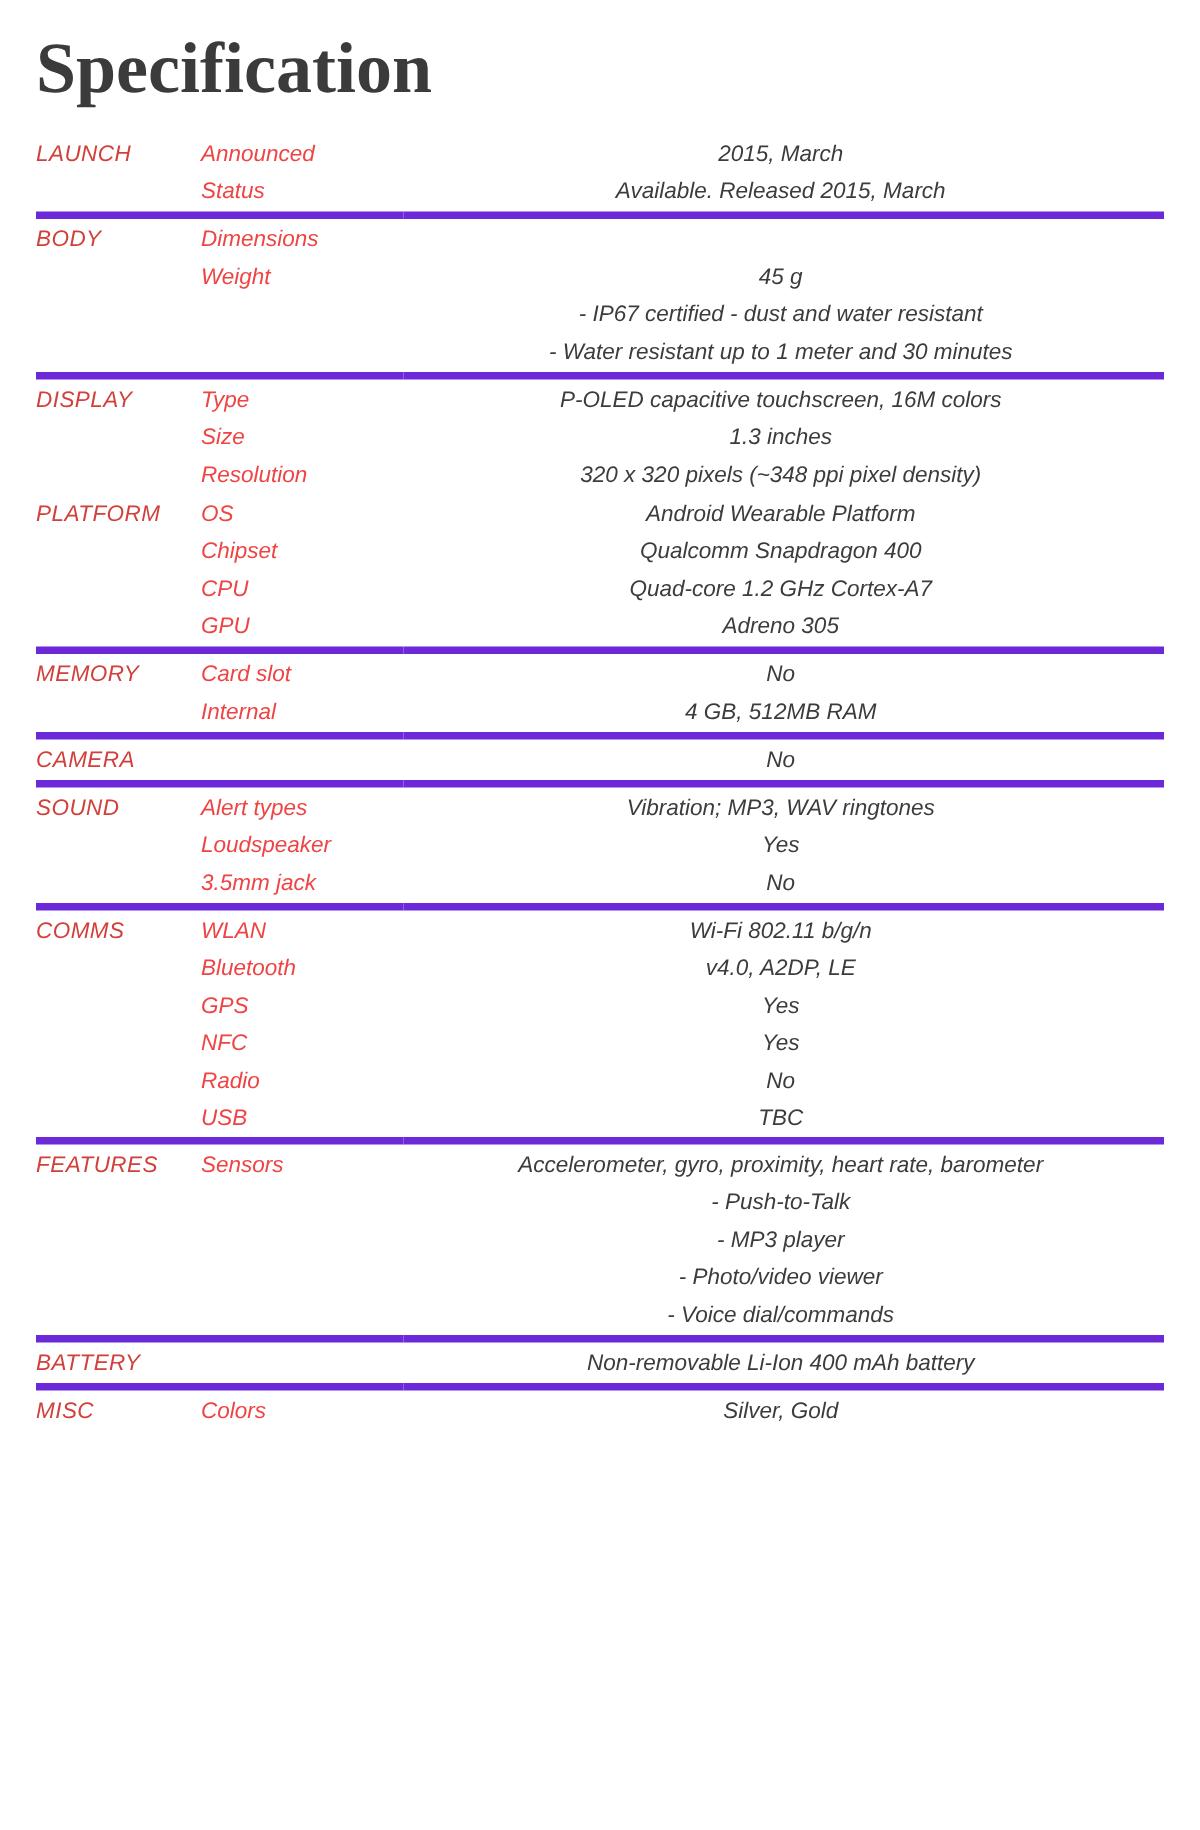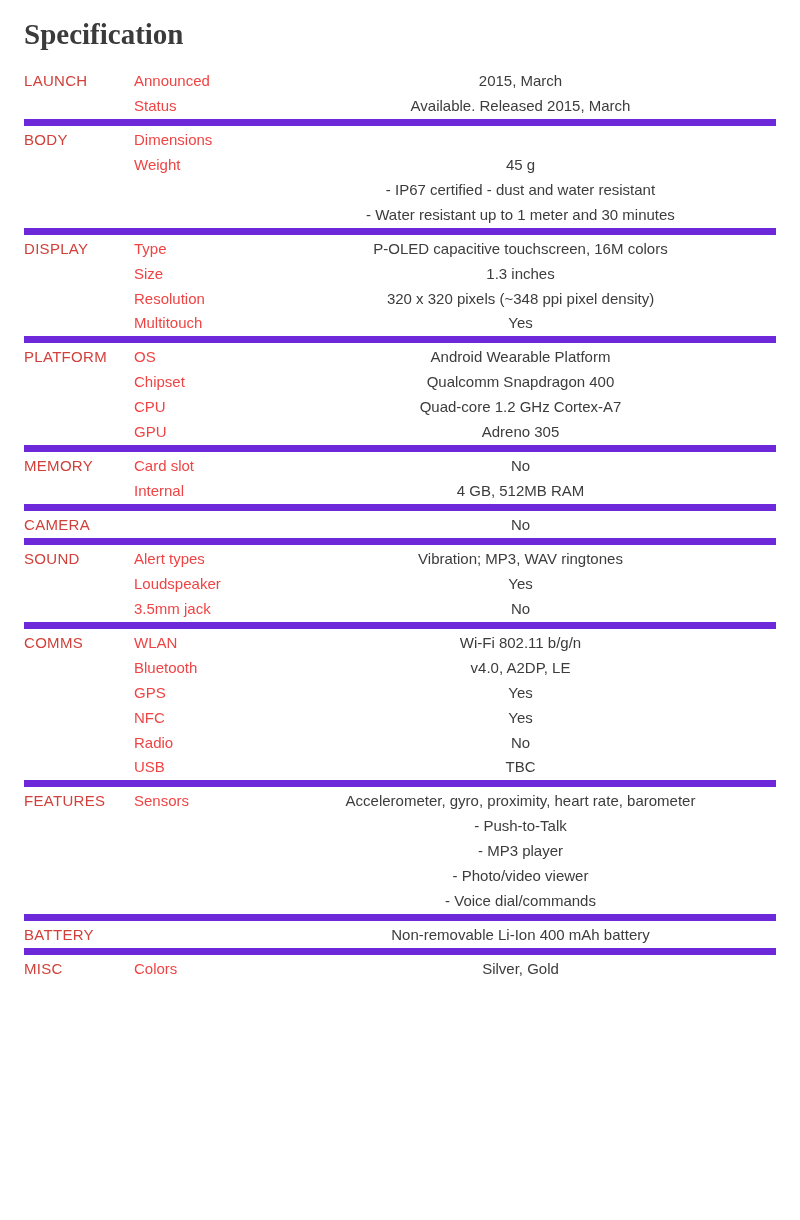--- a/index.html
+++ b/index.html
@@ -15,31 +15,32 @@
     overflow: hidden;
   }
   .page {
     position: relative;
     width: 800px;
     height: 1220px;
     box-sizing: border-box;
   }
   .page-title {
     font-family: "Liberation Serif", serif;
-    font-size: 29px;
+    font-size: 48px;
     font-weight: bold;
     color: #3b3b3b;
     padding: 18px 0 10px 24px;
     letter-spacing: 0px;
   }
   table.spec {
     border-collapse: collapse;
     width: 752px;
     margin: 6px 24px 0 24px;
     table-layout: fixed;
+    font-style: italic;
   }
   table.spec col.c-cat { width: 110px; }
   table.spec col.c-key { width: 135px; }
   table.spec col.c-val { width: 507px; }
 
   table.spec td {
     vertical-align: top;
     padding: 2px 4px 3px 0;
     font-size: 15px;
     line-height: 1.33;
@@ -58,21 +59,21 @@
     font-size: 15px;
     padding-right: 8px;
   }
   td.val {
     color: #3c3c3c;
     font-size: 15px;
     padding-left: 4px;
     text-align: center;
   }
   tr.rule > td {
-    border-bottom: 7px solid #6d28d9;
+    border-bottom: 5px solid #6d28d9;
   }
   tr.section-start > td {
     padding-top: 4px;
   }
 </style>
 </head>
 <body>
 
 <div class="page">
   <div class="page-title">Specification</div>
@@ -122,25 +123,20 @@
         <tr>
           <td class="cat"></td>
           <td class="key">Size</td>
           <td class="val">1.3 inches</td>
         </tr>
         <tr>
           <td class="cat"></td>
           <td class="key">Resolution</td>
           <td class="val">320 x 320 pixels (~348 ppi pixel density)</td>
         </tr>
-        <tr class="rule">
-          <td class="cat"></td>
-          <td class="key">Multitouch</td>
-          <td class="val">Yes</td>
-        </tr>
         <tr class="section-start">
           <td class="cat">PLATFORM</td>
           <td class="key">OS</td>
           <td class="val">Android Wearable Platform</td>
         </tr>
         <tr>
           <td class="cat"></td>
           <td class="key">Chipset</td>
           <td class="val">Qualcomm Snapdragon 400</td>
         </tr>

